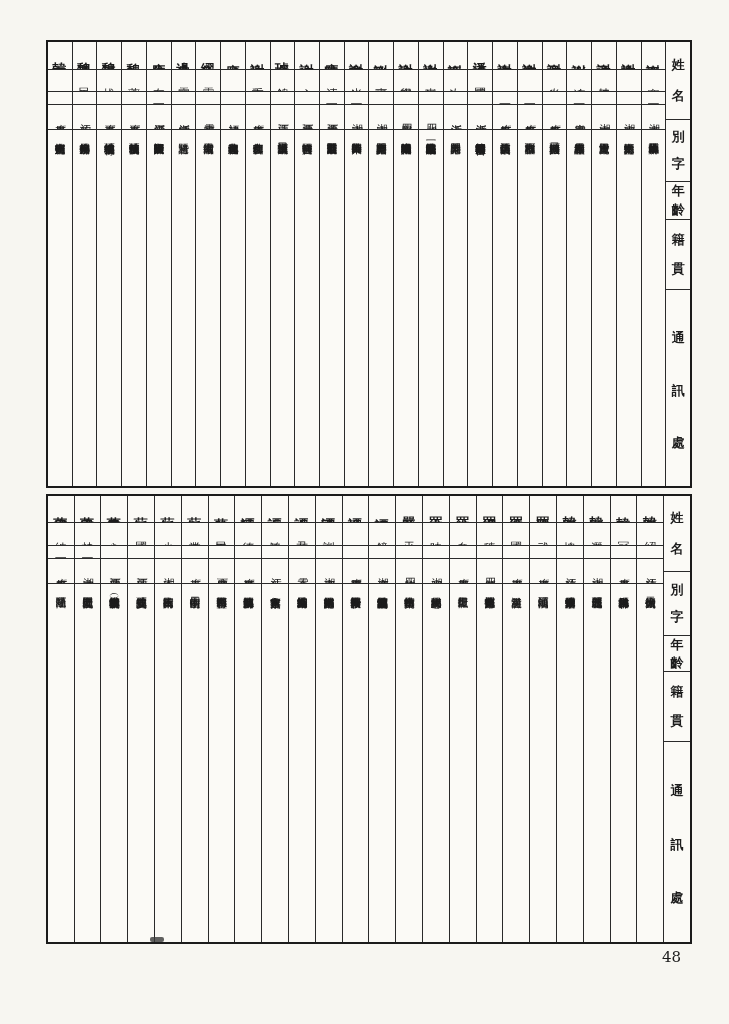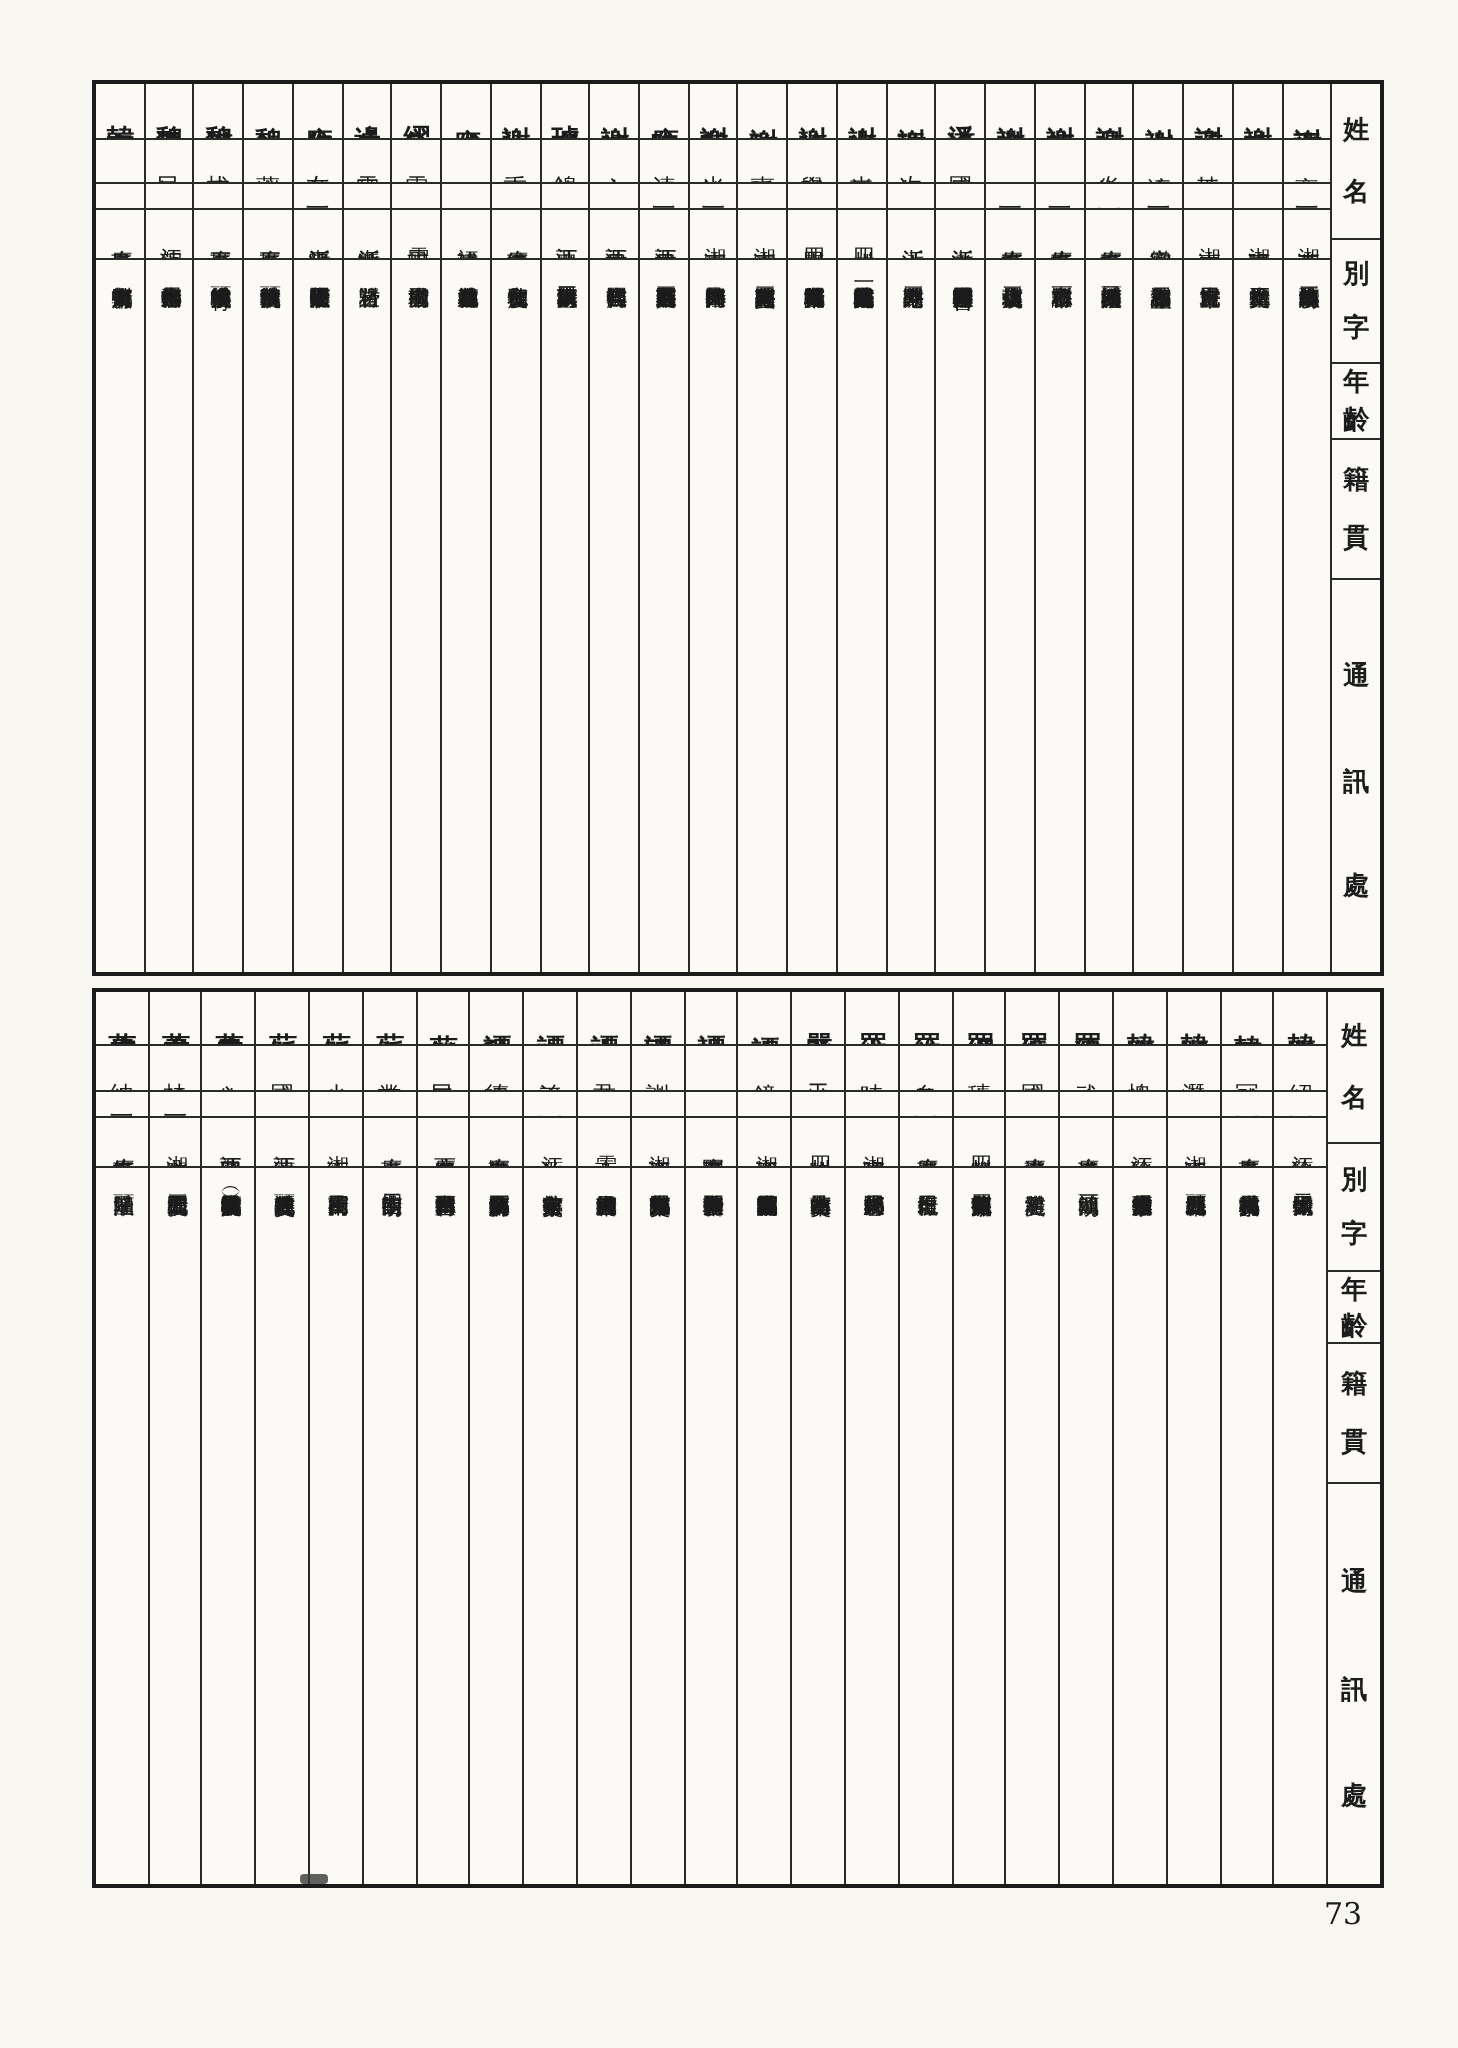--- a/index.html
+++ b/index.html
@@ -980,14 +980,14 @@
         </div>
         <div class="cell c-native">
           <div class="vtext native-text">廣東梅縣</div>
         </div>
         <div class="cell c-addr">
           <div class="vtext address-text">汕頭順星隆</div>
         </div>
       </div>
     </div>
   <div class="artifact"></div>
-  <div class="pagenum">73</div>
+  <div class="pagenum">48</div>
 </div>
 
 </body></html>

